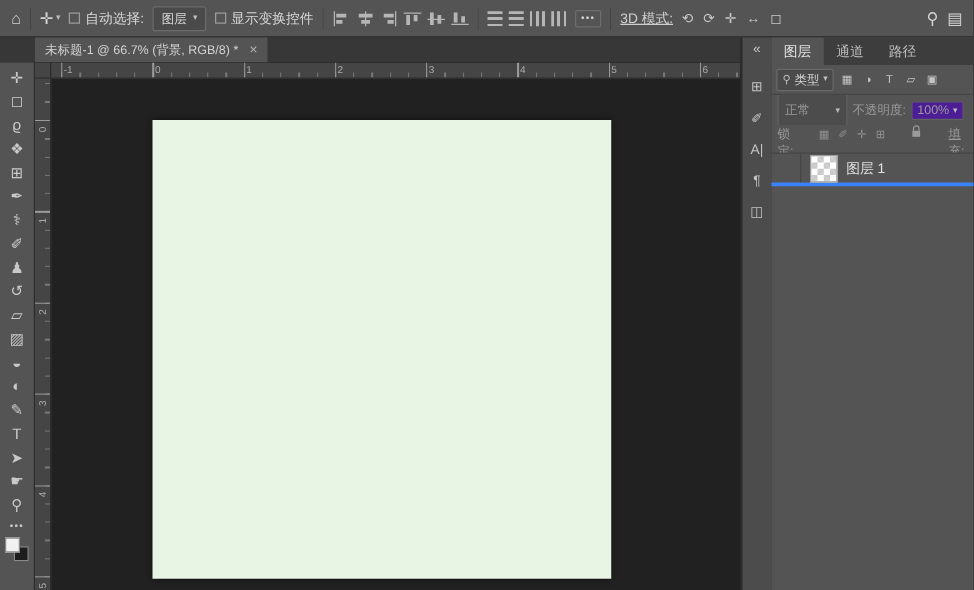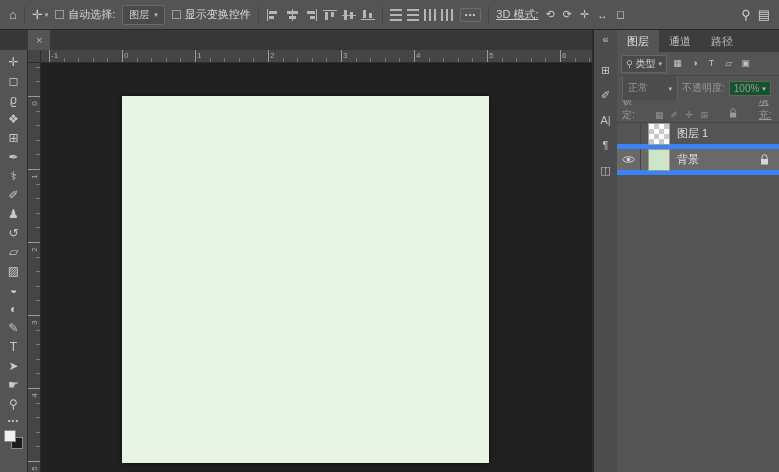--- a/index.html
+++ b/index.html
@@ -90,29 +90,29 @@
     border-bottom:1px solid #464646;overflow:hidden;}
   .search-dd{display:flex;align-items:center;gap:3px;background:#4a4a4a;border:1px solid #686868;
     border-radius:2px;padding:1px 4px;font-size:10px;color:#d0d0d0;}
   .mag{font-size:9px;color:#bdbdbd;}
   .fi-wrap{display:flex;gap:2px;align-items:center;}
   .filter-ico{width:15px;height:15px;line-height:15px;text-align:center;font-size:9px;color:#c4c4c4;}
   .blend-row{height:24px;display:flex;align-items:center;gap:4px;padding:0 5px;font-size:10px;
     color:#9a9a9a;overflow:hidden;}
   .blend-dd{display:flex;align-items:center;justify-content:space-between;width:56px;
     border:1px solid #626262;background:#4c4c4c;padding:14px 5px;color:#9a9a9a;}
-  .val-dd{display:flex;align-items:center;gap:3px;border:1px solid #626262;background:#14532d;
+  .val-dd{display:flex;align-items:center;gap:3px;border:1px solid #626262;background:#4c1d95;
     padding:1px 4px;color:#9a9a9a;}
   .dim{color:#9a9a9a;}
-  .lock-row{height:22px;display:flex;align-items:flex-end;gap:18px;padding:0 5px;font-size:10px;
+  .lock-row{height:22px;display:flex;align-items:flex-start;gap:18px;padding:0 5px;font-size:10px;
     color:#9a9a9a;overflow:hidden;}
   .lock-ico{width:13px;height:14px;line-height:14px;text-align:center;font-size:9px;color:#8f8f8f;}
   .fillLb{margin-left:4px;text-decoration:underline;}
   .layer-list{border-top:1px solid #454545;}
-  .layer-row{height:26px;display:flex;align-items:center;border-bottom:5px solid #3b82f6;}
+  .layer-row{height:26px;display:flex;align-items:center;border-bottom:3px solid #3b82f6;}
   .layer-row.selected{background:#696969;}
   .eye-well{width:24px;height:100%;border-right:1px solid #464646;display:flex;align-items:center;justify-content:center;}
   .thumb{width:22px;height:22px;margin:0 7px;border:1px solid #9c9c9c;flex:none;}
   .thumb.checker{background-image:linear-gradient(45deg,#c9c9c9 25%,transparent 25%,transparent 75%,#c9c9c9 75%),
     linear-gradient(45deg,#c9c9c9 25%,#ffffff 25%,#ffffff 75%,#c9c9c9 75%);
     background-size:10px 10px;background-position:0 0,5px 5px;background-color:#fff;}
   .layer-name{font-size:11px;color:#e0e0e0;}
   .layer-lock{margin-left:auto;margin-right:10px;display:flex;align-items:center;}
 </style>
 </head>
@@ -189,20 +189,21 @@
         <span>↔</span>
         <span>◻</span>
       </span>
     <span class="spacer"></span>
     <span class="ob-icon">⚲</span>
     <span class="ob-icon">▤</span>
   </div>
 
   <div class="tab-bar">
     <div class="doc-tab">
+      <span class="tab-title">未标题-1 @ 66.7% (背景, RGB/8) *</span>
       <span class="tab-close">×</span>
     </div>
   </div>
 
   <div class="toolbar">
     <div id="tool-column">
         <div class="tool">✛</div>
         <div class="tool">◻</div>
         <div class="tool">ϱ</div>
         <div class="tool">❖</div>
@@ -317,32 +318,16 @@
         <span class="tiny">▾</span>
       </span>
     </div>
 
     <div class="layer-list" id="layer-list">
         <div class="layer-row">
           <div class="eye-well"></div>
           <div class="thumb checker"></div>
           <span class="layer-name">图层 1</span>
         </div>
-        <div class="layer-row selected">
-          <div class="eye-well">
-            <svg width="13" height="9" viewBox="0 0 13 9">
-              <path d="M.5 4.5C3 .8 10 .8 12.5 4.5 10 8.2 3 8.2 .5 4.5Z" fill="none" stroke="#d8d8d8"></path>
-              <circle cx="6.5" cy="4.5" r="1.8" fill="#d8d8d8"></circle>
-            </svg>
-          </div>
-          <div class="thumb" style="background: rgb(205, 230, 201);"></div>
-          <span class="layer-name">背景</span>
-          <span class="layer-lock">
-            <svg width="9" height="11" viewBox="0 0 9 11">
-              <path d="M2 5V3.2a2.5 2.5 0 0 1 5 0V5" fill="none" stroke="#d6d6d6"></path>
-              <rect x="1" y="5" width="7" height="5.5" fill="#d6d6d6"></rect>
-            </svg>
-          </span>
-        </div>
       </div>
   </div>
 
 </div>
 
 </body></html>

